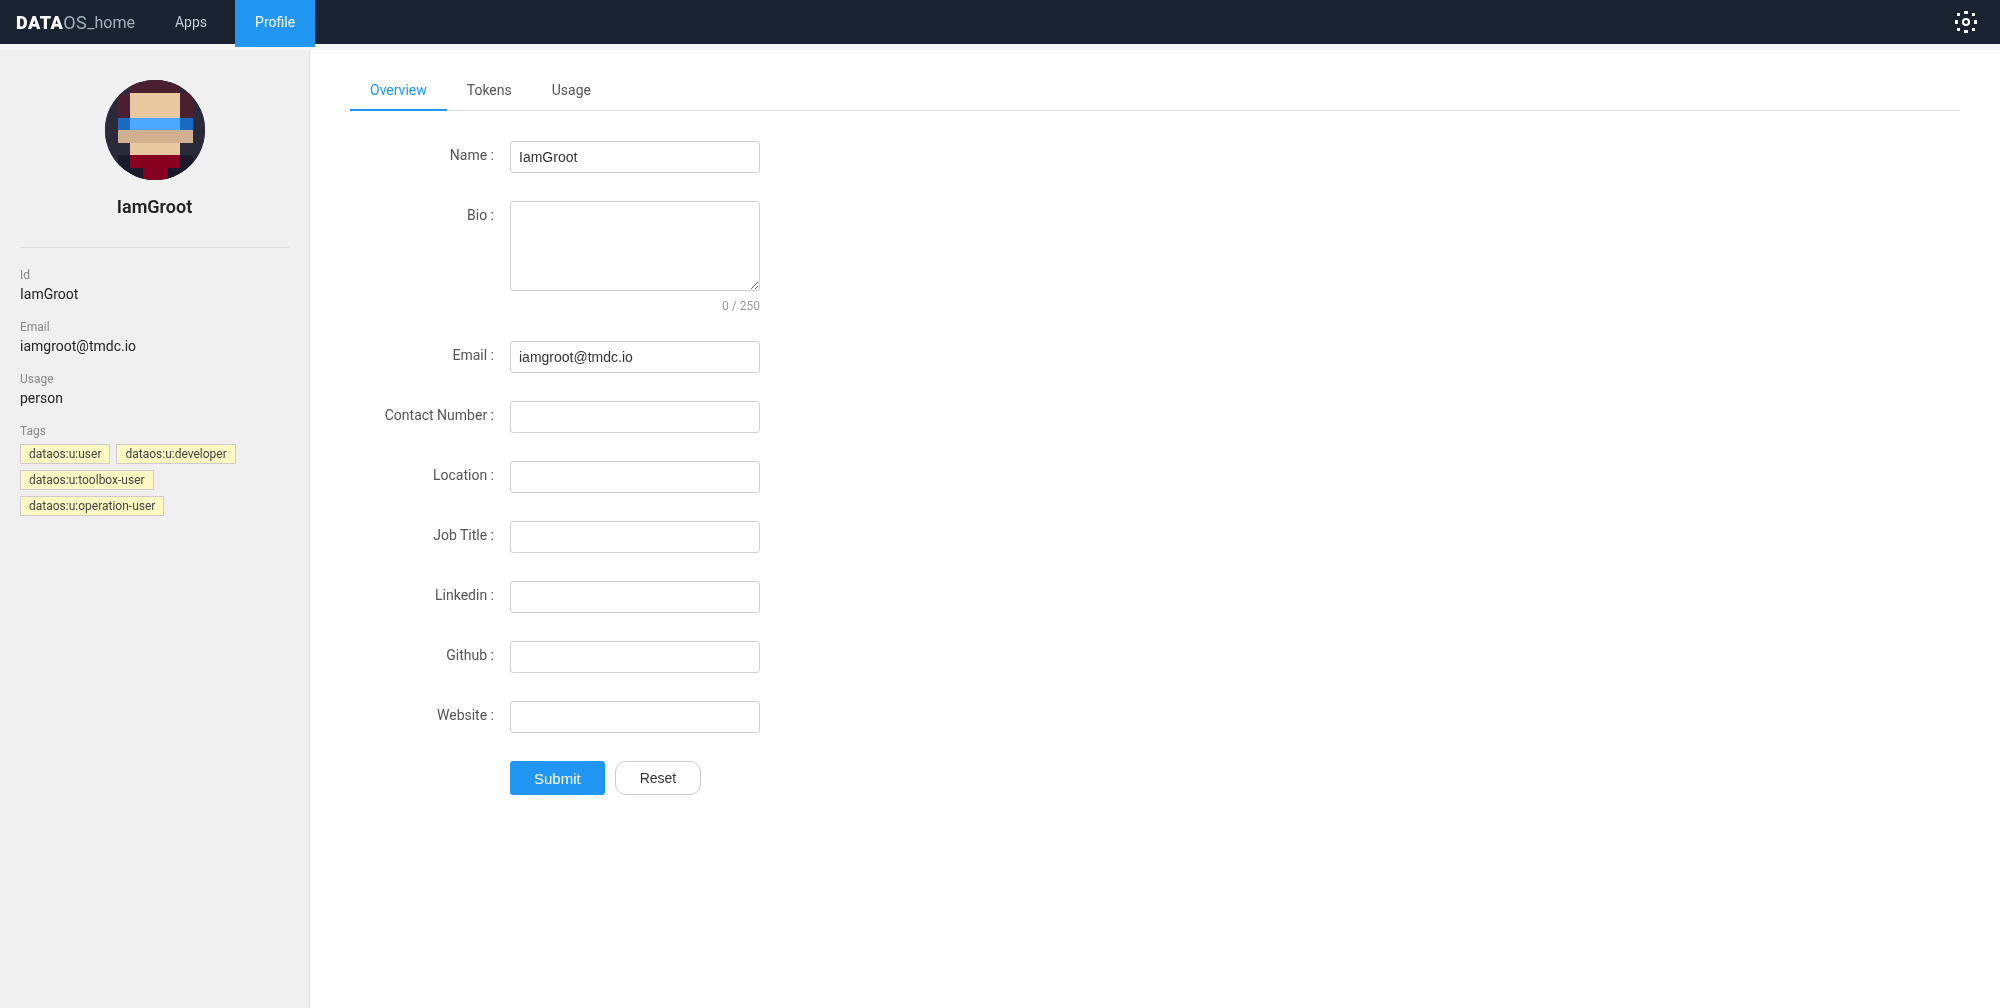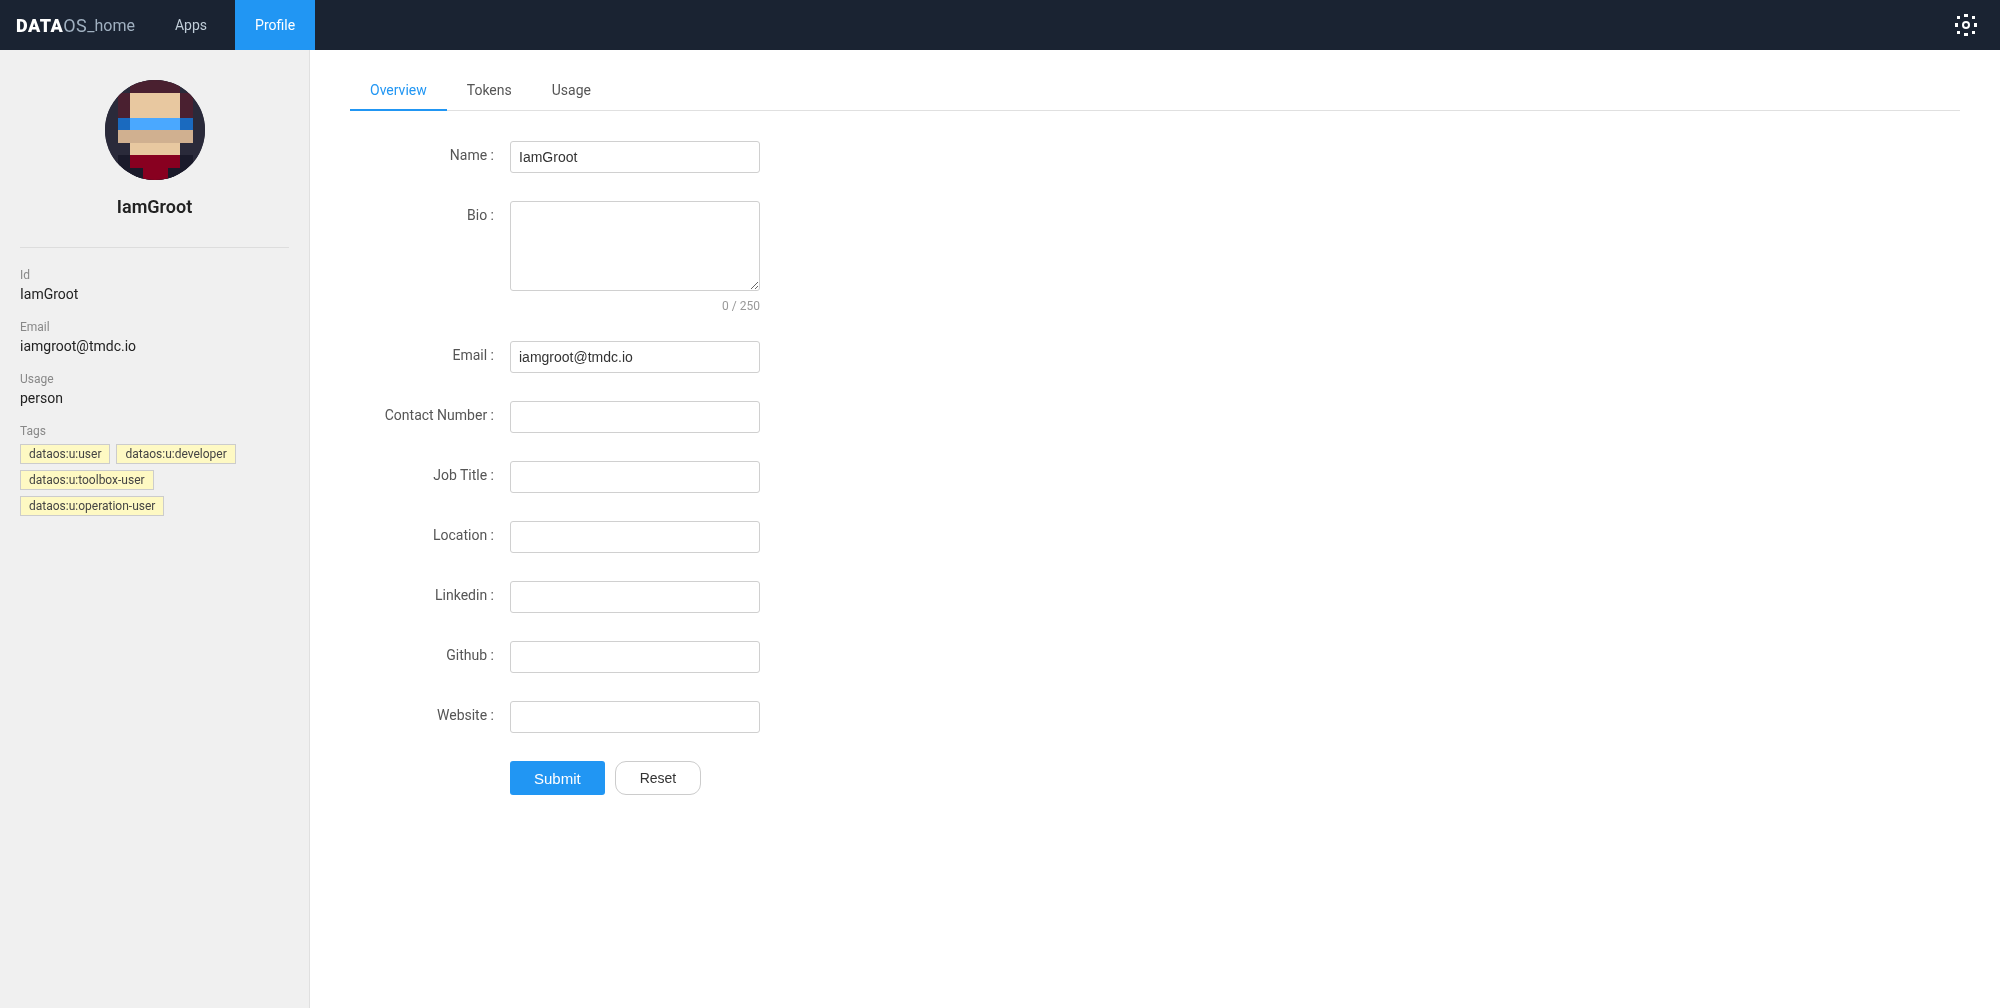--- a/index.html
+++ b/index.html
@@ -1,21 +1,21 @@
 <!DOCTYPE html>
 <html><head>
   <meta charset="utf-8">
   <style>
     * { box-sizing: border-box; margin: 0; padding: 0; }
     body { font-family: -apple-system, BlinkMacSystemFont, 'Segoe UI', Roboto, sans-serif; background: #f5f5f5; }
 
     
     .navbar {
       background: #1a2332;
-      height: 50px;
+      height: 44px;
       display: flex;
       align-items: center;
       padding: 0 16px;
       position: fixed;
       top: 0; left: 0; right: 0;
       z-index: 100;
     }
     .navbar-brand {
       display: flex;
       align-items: center;
@@ -358,28 +358,28 @@
       </div>
 
       <div class="form-row">
         <label class="form-label">Contact Number :</label>
         <div class="form-input">
           <input type="text" style="">
         </div>
       </div>
 
       <div class="form-row">
+        <label class="form-label">Location :</label>
+        <div class="form-input">
+          <input type="text" style="">
+        </div>
+      </div>
+
+      <div class="form-row">
         <label class="form-label">Job Title :</label>
-        <div class="form-input">
-          <input type="text" style="">
-        </div>
-      </div>
-
-      <div class="form-row">
-        <label class="form-label">Location :</label>
         <div class="form-input">
           <input type="text" style="">
         </div>
       </div>
 
       <div class="form-row">
         <label class="form-label">Linkedin :</label>
         <div class="form-input">
           <input type="text" style="">
         </div>

